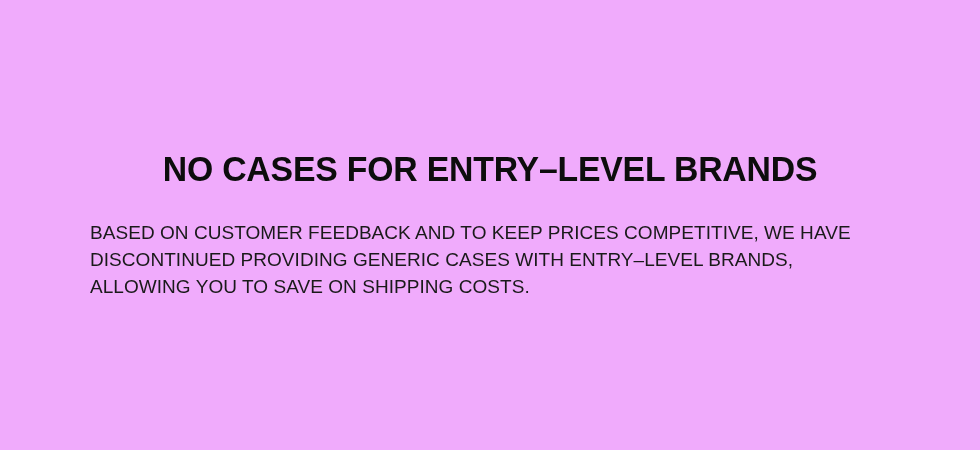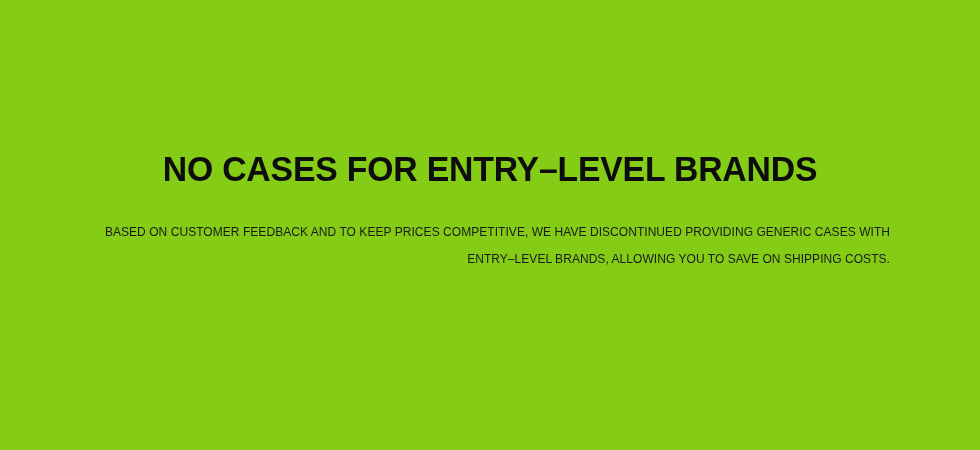--- a/index.html
+++ b/index.html
@@ -16,21 +16,21 @@
 
   .notice-block {
     width: 980px;
     height: 450px;
     box-sizing: border-box;
     display: flex;
     flex-direction: column;
     align-items: center;
     justify-content: flex-start;
     padding-top: 150px;
-    background: #84cc16;
+    background: #f0abfc;
   }
 
   .notice-heading {
     margin: 0;
     padding: 0;
     font-family: "Liberation Sans", sans-serif;
     font-size: 35px;
     font-weight: 700;
     line-height: 38px;
     letter-spacing: -0.2px;
@@ -41,26 +41,26 @@
     transform: scaleX(0.965);
     transform-origin: center top;
     -webkit-font-smoothing: antialiased;
   }
 
   .notice-body {
     margin: 0;
     padding: 0;
     margin-top: 31px;
     font-family: "Liberation Sans", sans-serif;
-    font-size: 12px;
+    font-size: 19px;
     font-weight: 400;
     line-height: 27px;
     letter-spacing: 0.05px;
     color: #1a1a1a;
-    text-align: right;
+    text-align: left;
     text-transform: uppercase;
     width: 800px;
     -webkit-font-smoothing: antialiased;
   }
 </style>
 </head>
 <body>
 
 <div class="notice-block">
   <h1 class="notice-heading">NO CASES FOR ENTRY–LEVEL BRANDS</h1>

